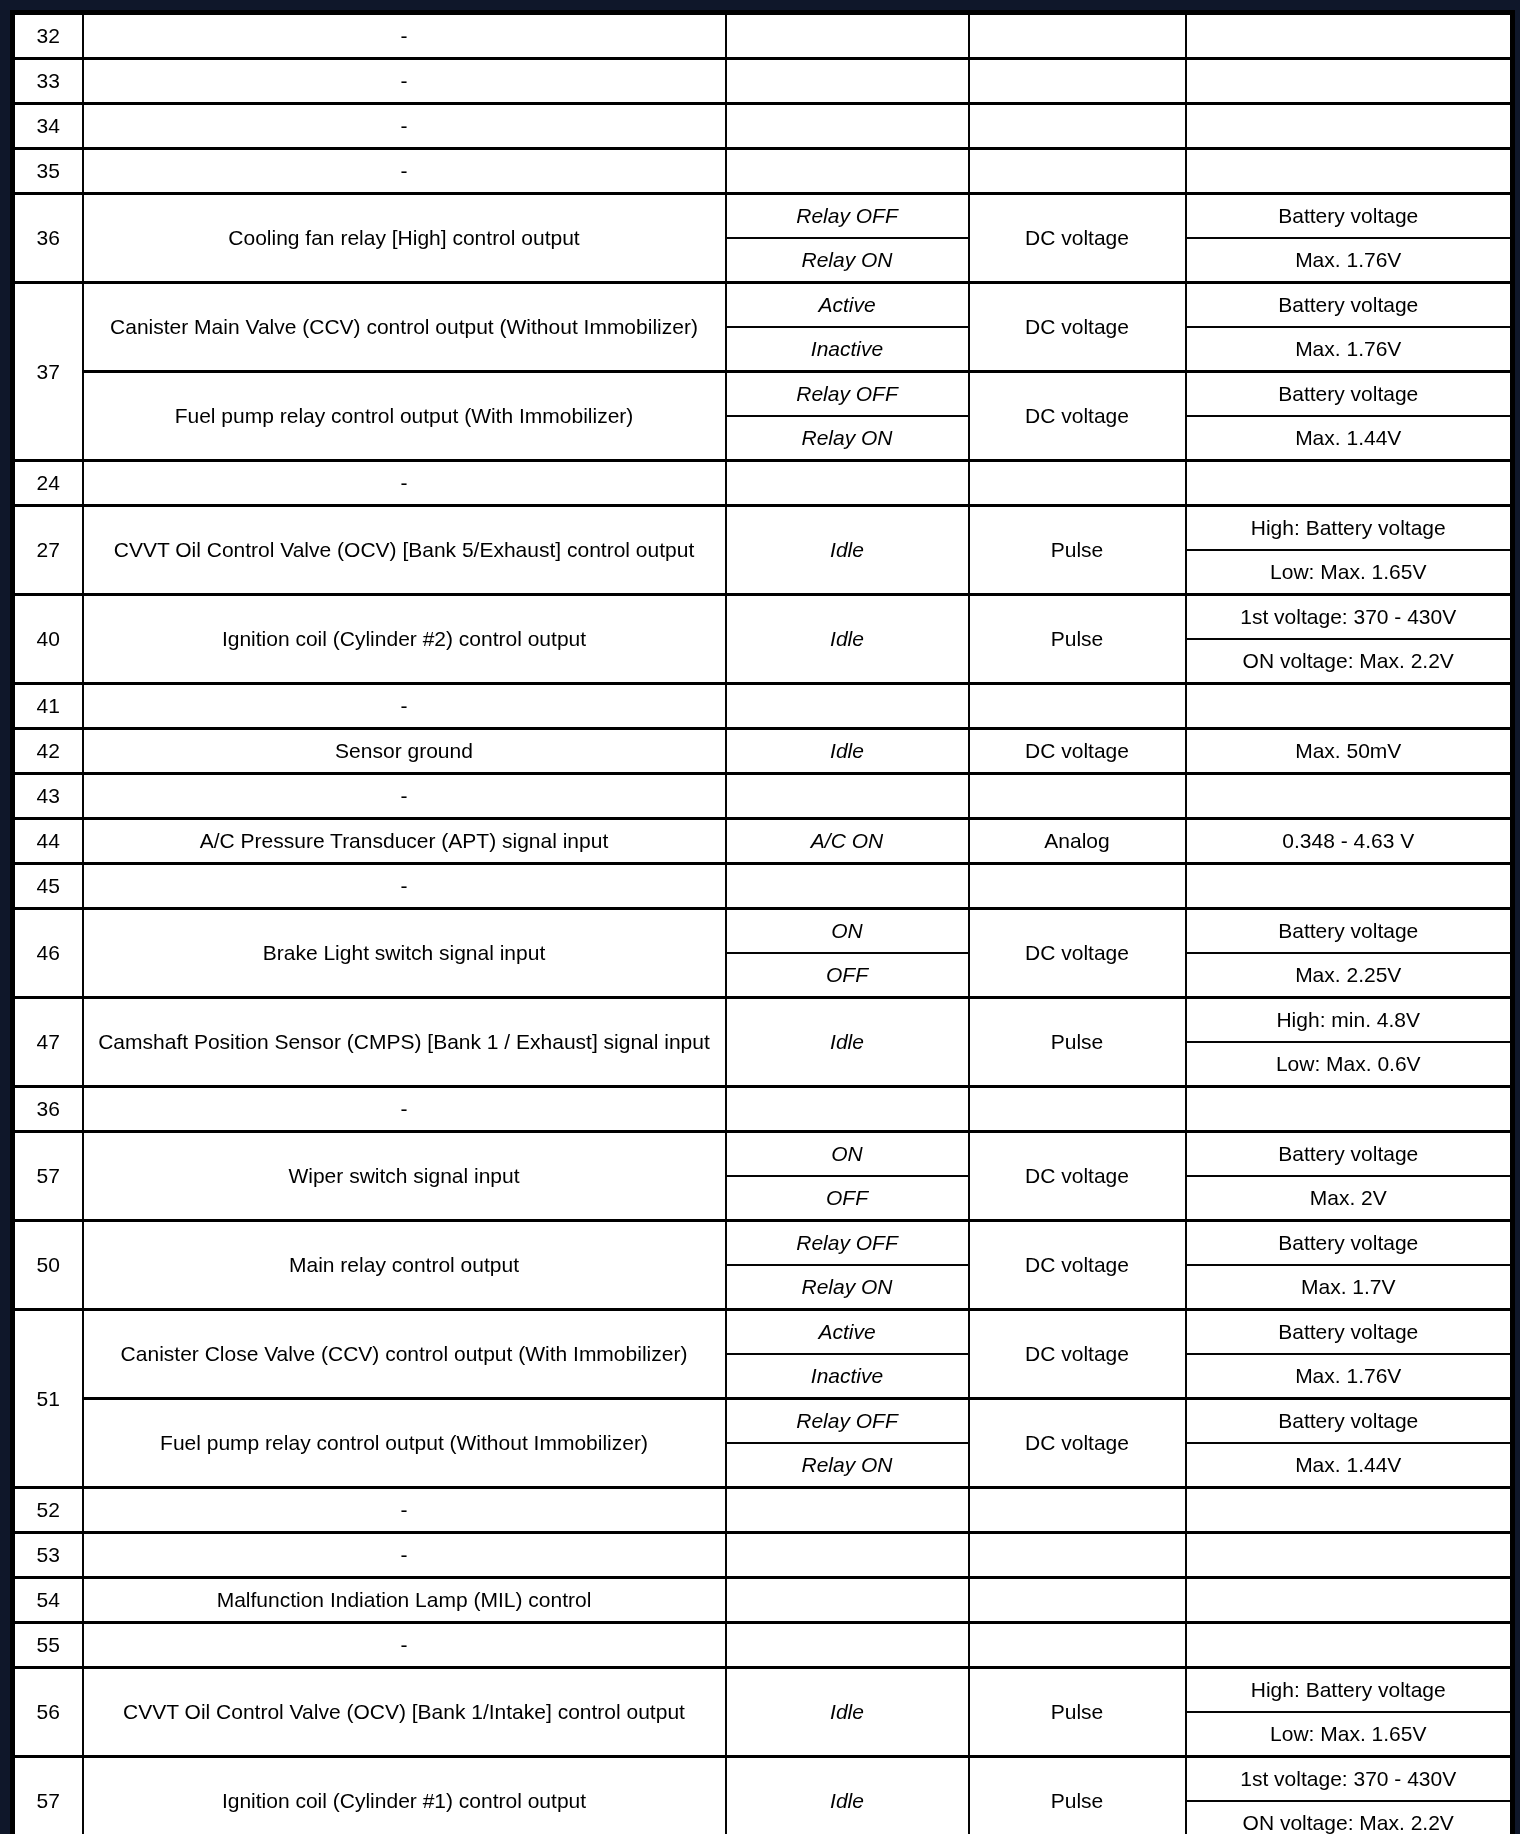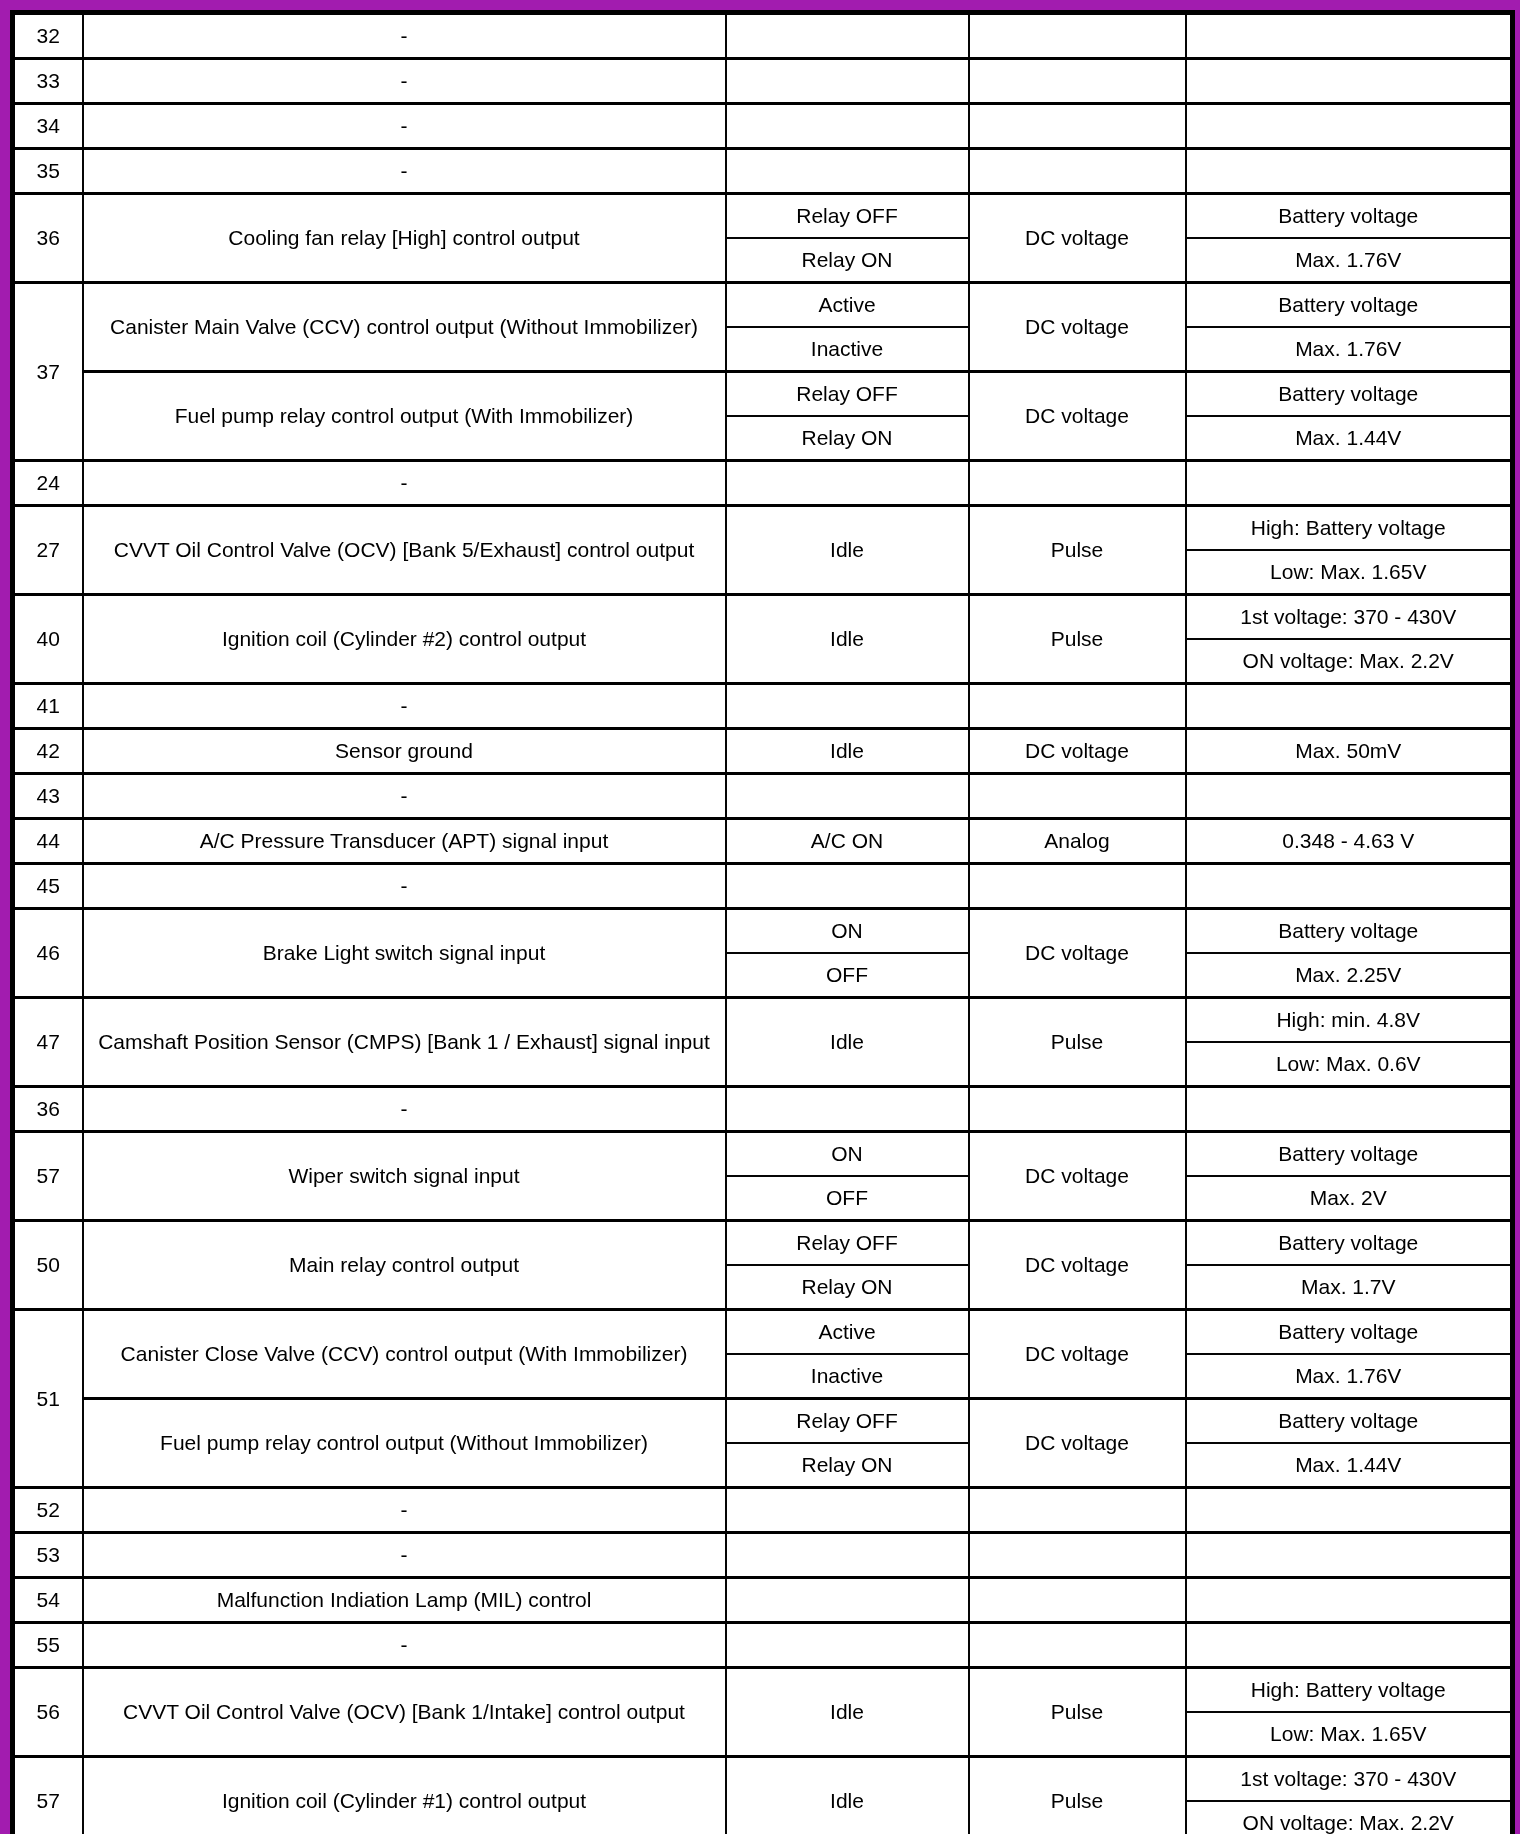--- a/index.html
+++ b/index.html
@@ -5,21 +5,21 @@
   html, body {
     margin: 0;
     padding: 0;
     background: #ffffff;
     font-family: "Liberation Sans", sans-serif;
     color: #000000;
   }
   .page {
     width: 1520px;
     height: 1834px;
-    background: #a21caf;
+    background: #0f172a;
     box-sizing: border-box;
     padding: 10px;
   }
   table.pin-table {
     border-collapse: collapse;
     table-layout: fixed;
     width: 1500px;
     border: 5px solid #000000;
   }
   table.pin-table td {
@@ -32,21 +32,21 @@
     text-align: center;
     overflow: hidden;
     background: #ffffff;
   }
   
   tr.row-start td { border-top: 3px solid #000000; }
   tr.group-start td { border-top: 3px solid #000000; }
   td.pin   { text-align: center; }
   td.desc  { text-align: left; padding-left: 10px; padding-right: 8px; }
   td.desc.dash { text-align: center; padding-left: 4px; }
-  td.cond  { text-align: center; }
+  td.cond  { text-align: center; font-style: italic; }
   td.type  { text-align: center; }
   td.level { text-align: center; }
 </style>
 </head>
 <body>
 
 <div class="page">
   <table class="pin-table">
     <colgroup>
       <col style="width:70px">

